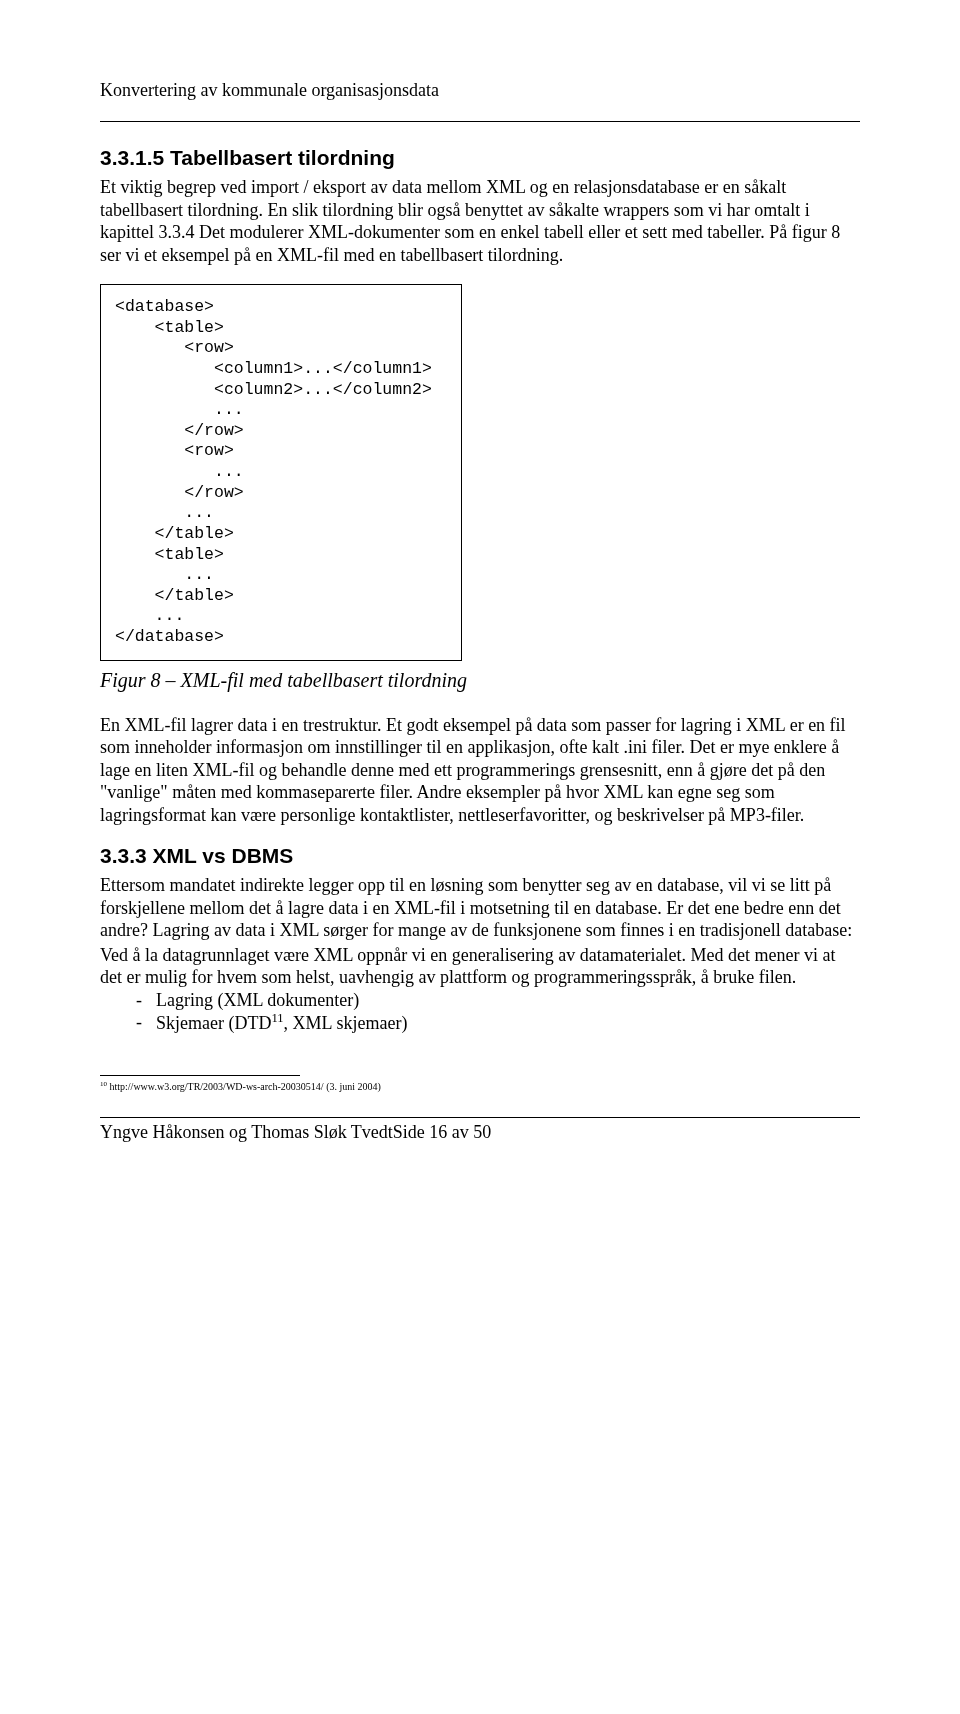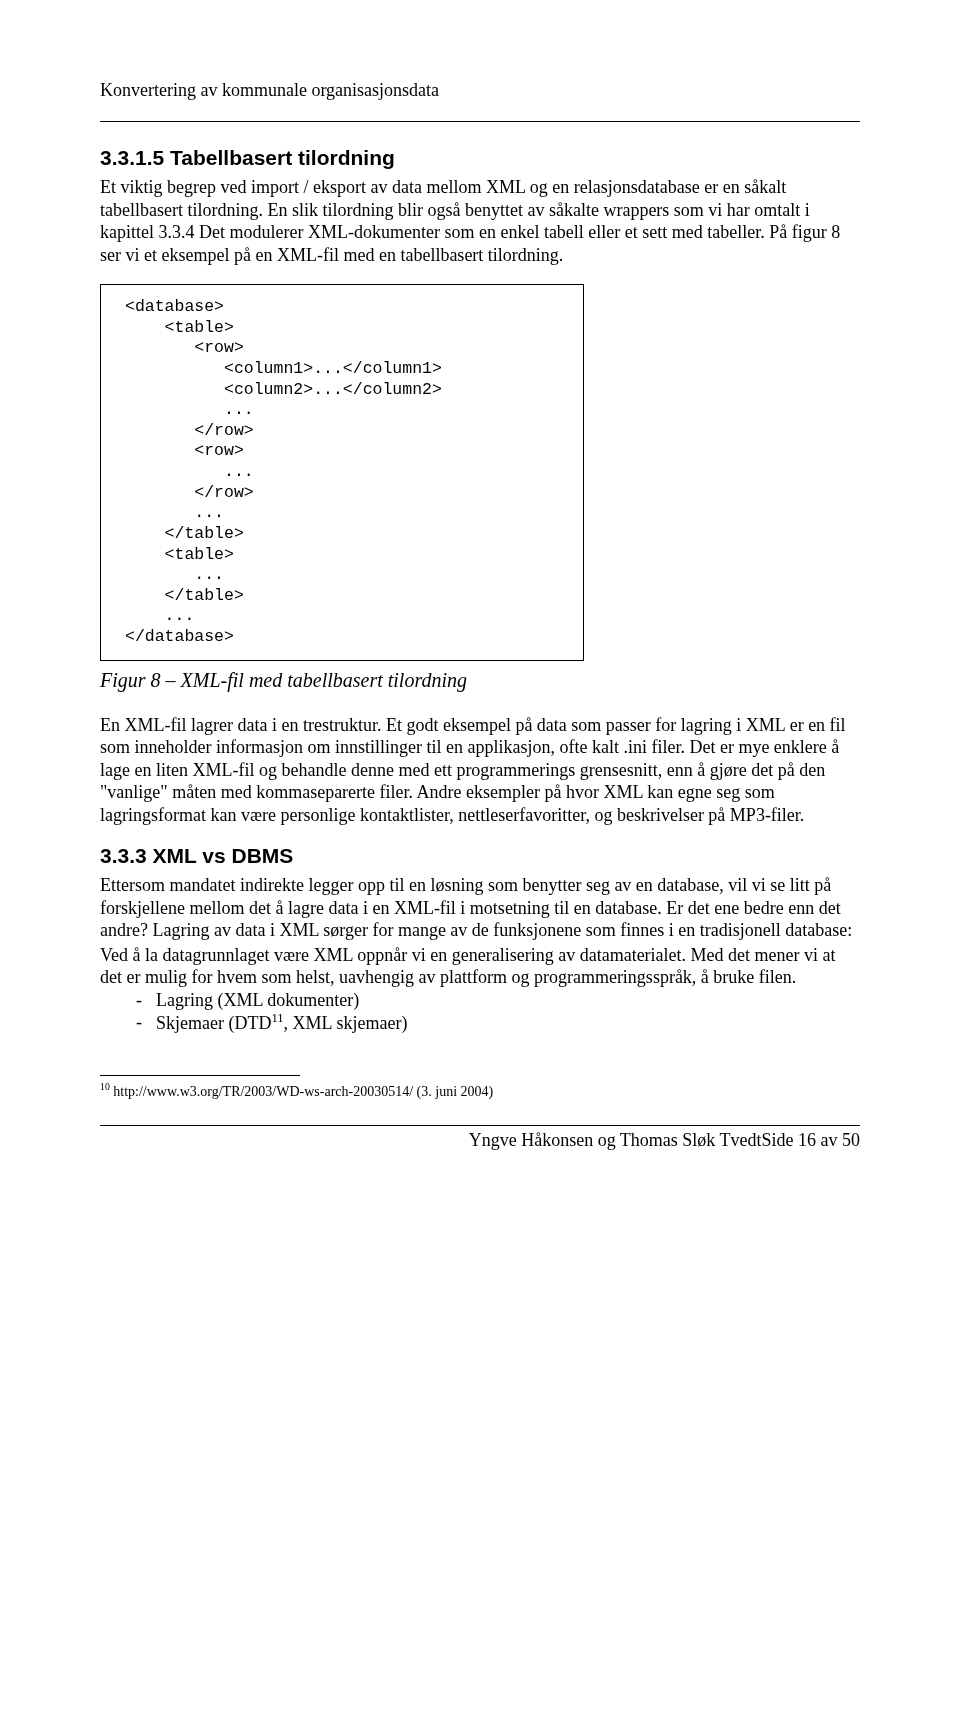--- a/index.html
+++ b/index.html
@@ -30,23 +30,23 @@
     text-align: left;
   }
   .section-h {
     font-family: Arial, Helvetica, sans-serif;
     font-weight: bold;
     font-size: 21px;
     margin: 10px 0 6px 0;
   }
   .code-box {
     border: 1px solid #000;
-    padding: 12px 24px;
+    padding: 12px 14px;
     margin: 10px 0 8px 0;
-    width: 484px;
+    width: 362px;
     box-sizing: border-box;
   }
   .code-box pre {
     margin: 0;
     font-family: "Courier New", Courier, monospace;
     font-size: 16.5px;
     line-height: 1.25;
     white-space: pre;
   }
   .fig-caption {
@@ -68,31 +68,31 @@
     width: 20px;
     flex: 0 0 20px;
   }
   .footnote-sep {
     border: none;
     border-top: 1px solid #000;
     width: 200px;
     margin: 40px 0 4px 0;
   }
   .footnote {
-    font-size: 14px;
+    font-size: 10px;
     line-height: 1.35;
   }
   .footer-hr {
     border: none;
     border-top: 1px solid #000;
     margin: 24px 0 4px 0;
   }
   .footer {
     display: flex;
-    justify-content: flex-end;
+    justify-content: flex-start;
     font-size: 18px;
   }
   sup { font-size: 0.7em; }
 </style>
 </head>
 <body>
 
 <div class="page">
 
   <div class="header">Konvertering av kommunale organisasjonsdata</div>

